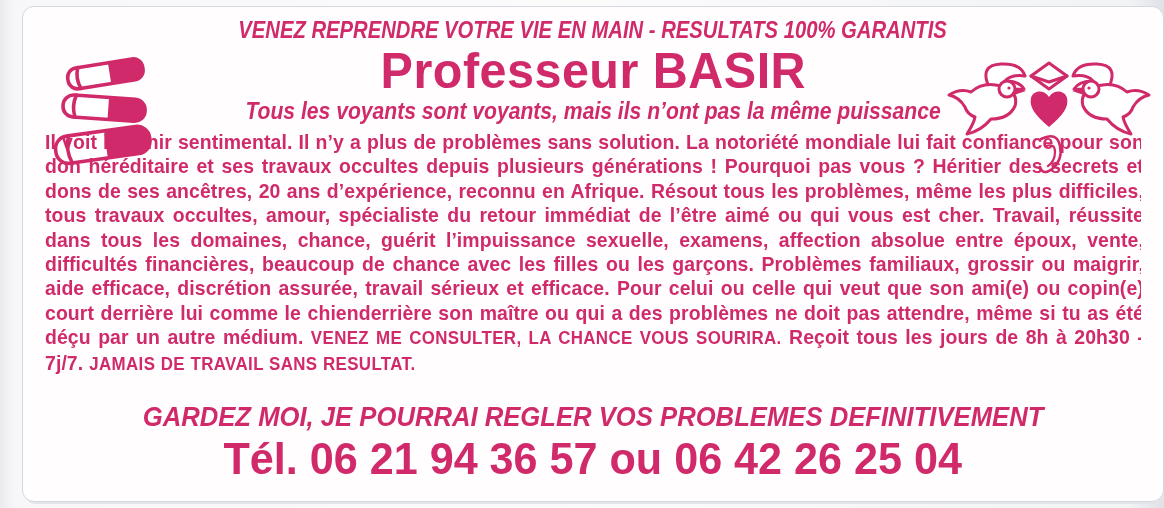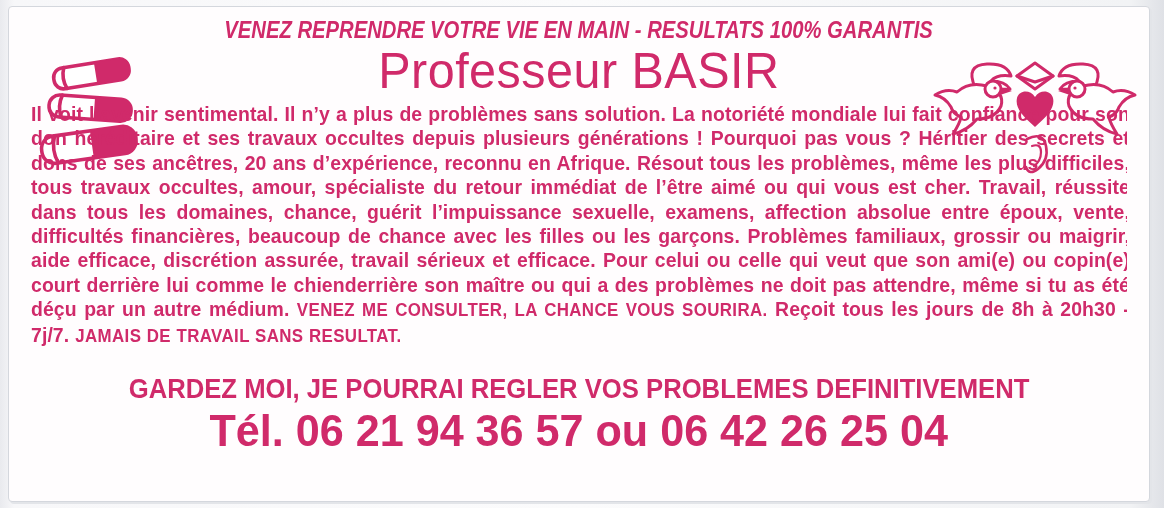--- a/index.html
+++ b/index.html
@@ -6,48 +6,48 @@
   body {
     width:1164px; height:508px; overflow:hidden;
     background:#f0f1f3;
     font-family:"Liberation Sans", sans-serif;
   }
   .scan-bg {
     position:relative; width:1164px; height:508px;
     background:linear-gradient(90deg,#e9eaee 0,#f7f7f9 14px,#fbfbfc 50%,#f2f3f5 97%,#dfe1e6 100%);
   }
   .card {
-    position:absolute; left:8px; top:6px; width:1140px; height:494px;
+    position:absolute; left:22px; top:6px; width:1140px; height:494px;
     background:#fffdfe;
     border:1px solid #d4d7dd;
-    border-radius:4px;
+    border-radius:12px;
     box-shadow:2px 2px 0 #e3e5e9;
     overflow:hidden;
     color:var(--accent,#d02a6a);
   }
   .inner { position:relative; width:100%; height:100%; padding:10px 22px 0 22px; box-sizing:border-box; text-align:center; }
 
   .hdr-line { font-style:italic; font-weight:700; font-size:23px; line-height:27px; white-space:nowrap; }
   .condense { display:inline-block; transform:scaleX(.88); transform-origin:center; }
   .hdr-note { font-weight:400; font-size:21px; }
 
-  .title { font-weight:400; font-size:50px; line-height:52px; letter-spacing:.5px; margin-top:1px; }
+  .title { font-weight:700; font-size:50px; line-height:52px; letter-spacing:.5px; margin-top:1px; }
   .title .condense { transform:scaleX(.97); }
 
   .subtitle { font-style:italic; font-weight:600; font-size:24px; line-height:28px; }
 
   .body-wrap { margin-top:5px; height:268px; overflow:hidden; text-align:left; }
   .body-text {
     width:1188px; transform:scaleX(.925); transform-origin:left top;
     text-align:justify; font-weight:700; font-size:21px; line-height:24.4px;
     letter-spacing:.1px; word-spacing:.5px;
   }
   .caps { font-size:.87em; letter-spacing:.4px; }
 
-  .slogan { font-weight:700; font-size:27px; line-height:32px; margin-top:3px; white-space:nowrap; }
+  .slogan { font-style:italic; font-weight:700; font-size:27px; line-height:32px; margin-top:3px; white-space:nowrap; }
   .slogan .condense { transform:scaleX(.95); }
 
   .phone { font-weight:800; font-size:44px; line-height:50px; margin-top:1px; white-space:nowrap; }
   .phone .condense { transform:scaleX(.98); }
 
   .icon { position:absolute; color:var(--accent,#d02a6a); }
   .icon svg { display:block; width:100%; height:100%; }
   .books-icon { left:24px; top:48px; width:116px; height:118px; }
   .doves-icon { right:10px; top:52px; width:208px; height:134px; }
 </style>
@@ -108,20 +108,23 @@
 
     <div class="inner">
       <div class="hdr-line">
         <span class="condense">VENEZ REPRENDRE VOTRE VIE EN MAIN - RESULTATS 100% GARANTIS</span>
       </div>
 
       <div class="title">
         <span class="condense">Professeur BASIR</span>
       </div>
 
+      <div class="subtitle">
+        <span class="condense">Tous les voyants sont voyants, mais ils n’ont pas la même puissance</span>
+      </div>
 
       <div class="body-wrap">
         <p class="body-text" style="margin:0"><span>Il voit l’avenir sentimental. Il n’y a plus de problèmes sans solution. La notoriété mondiale lui fait confiance pour son don héréditaire et ses travaux occultes depuis plusieurs générations ! Pourquoi pas vous ? Héritier des secrets et dons de ses ancêtres, 20 ans d’expérience, reconnu en Afrique. Résout tous les problèmes, même les plus difficiles, tous travaux occultes, amour, spécialiste du retour immédiat de l’être aimé ou qui vous est cher. Travail, réussite dans tous les domaines, chance, guérit l’impuissance sexuelle, examens, affection absolue entre époux, vente, difficultés financières, beaucoup de chance avec les filles ou les garçons. Problèmes familiaux, grossir ou maigrir, aide efficace, discrétion assurée, travail sérieux et efficace. Pour celui ou celle qui veut que son ami(e) ou copin(e) court derrière lui comme le chienderrière son maître ou qui a des problèmes ne doit pas attendre, même si tu as été déçu par un autre médium. </span><span class="caps">VENEZ ME CONSULTER, LA CHANCE VOUS SOURIRA.</span><span> Reçoit tous les jours de 8h à 20h30 - 7j/7. </span><span class="caps">JAMAIS DE TRAVAIL SANS RESULTAT.</span></p>
       </div>
 
       <div class="slogan">
         <span class="condense">GARDEZ MOI, JE POURRAI REGLER VOS PROBLEMES DEFINITIVEMENT</span>
       </div>
 
       <div class="phone">

